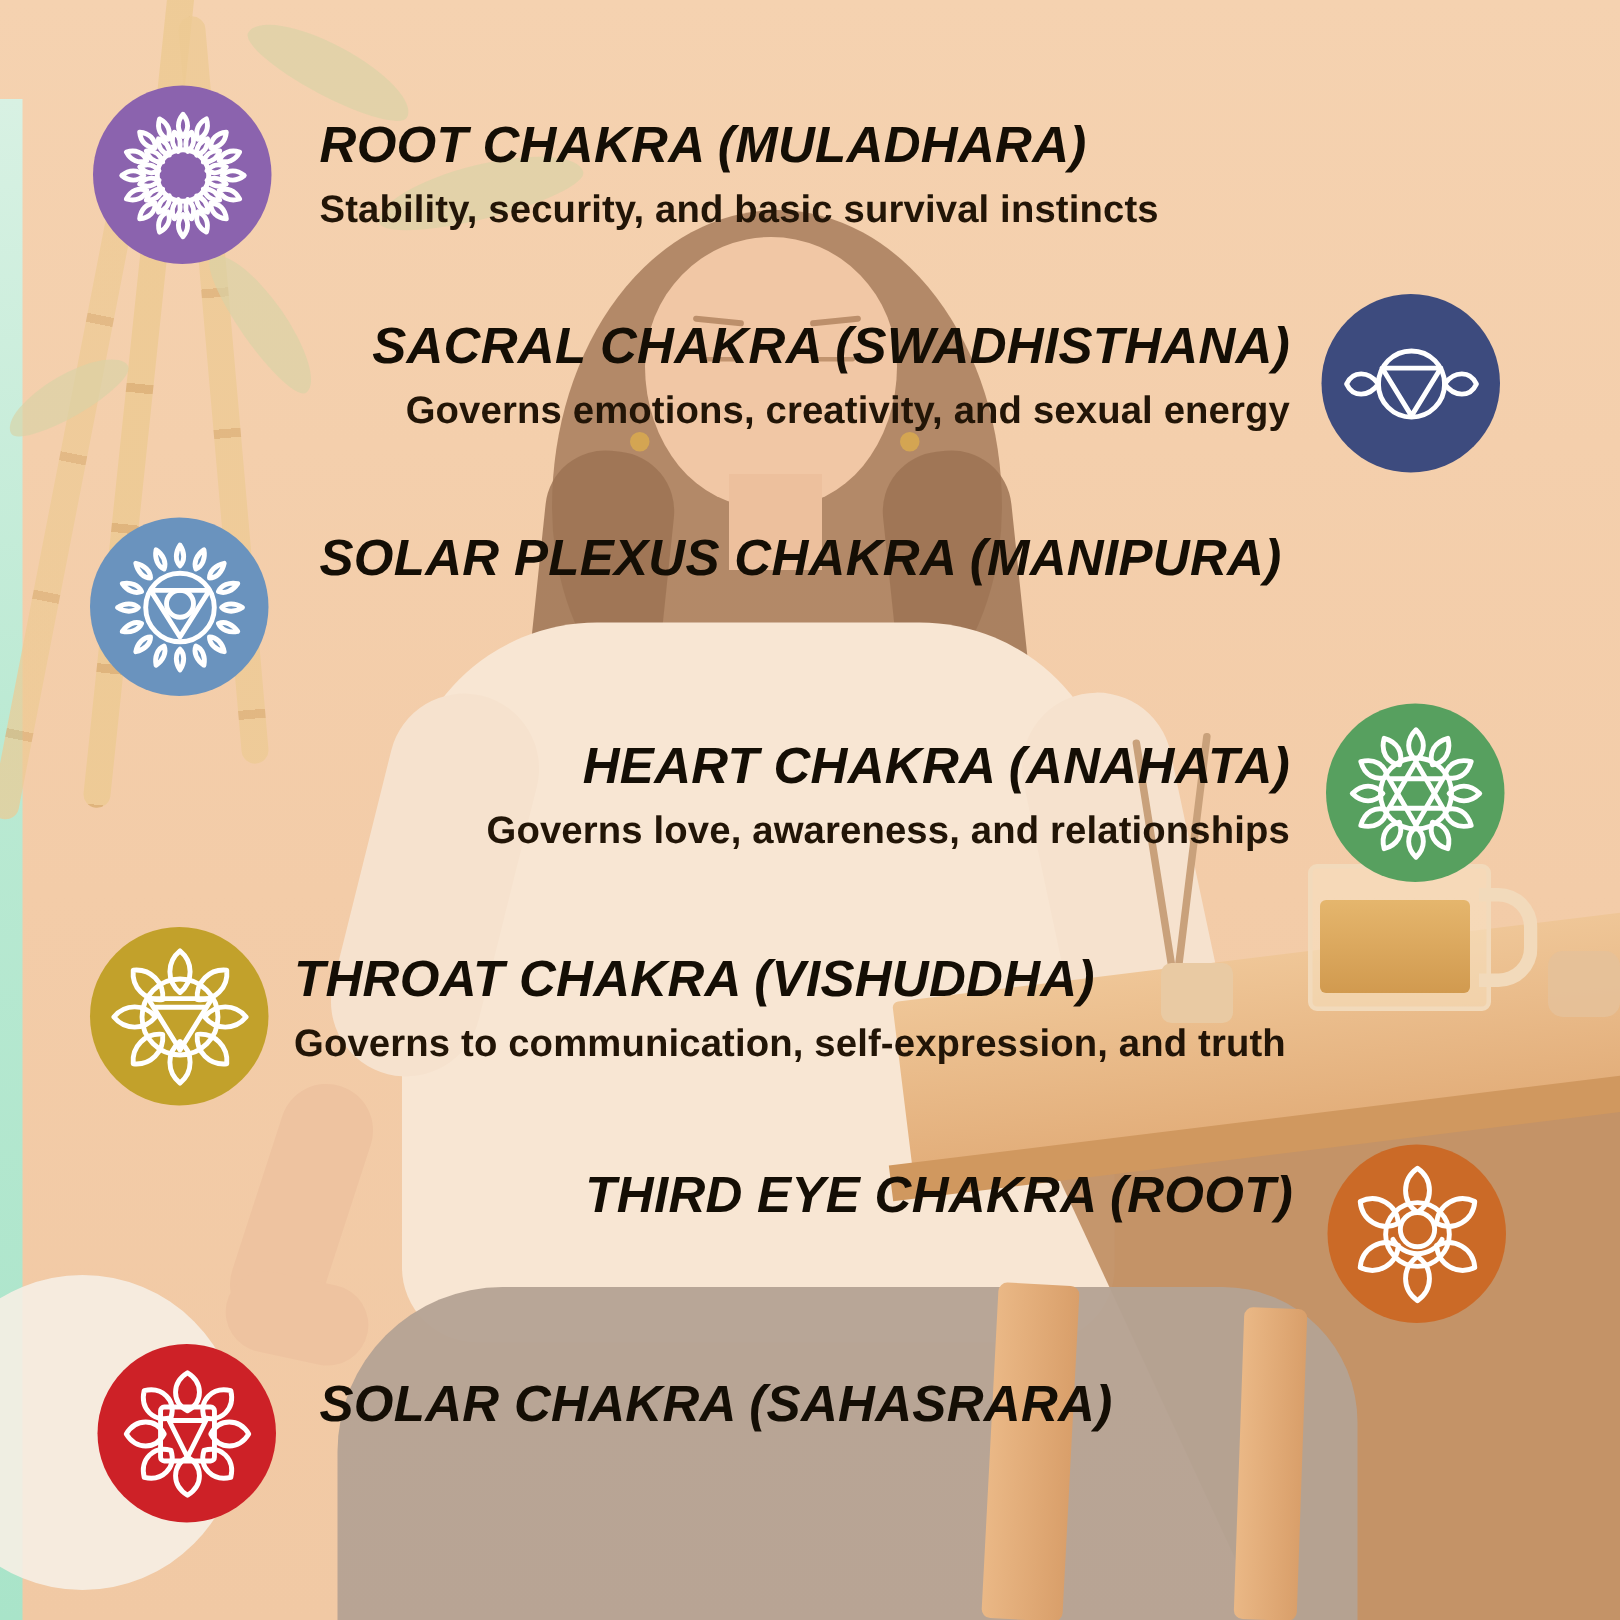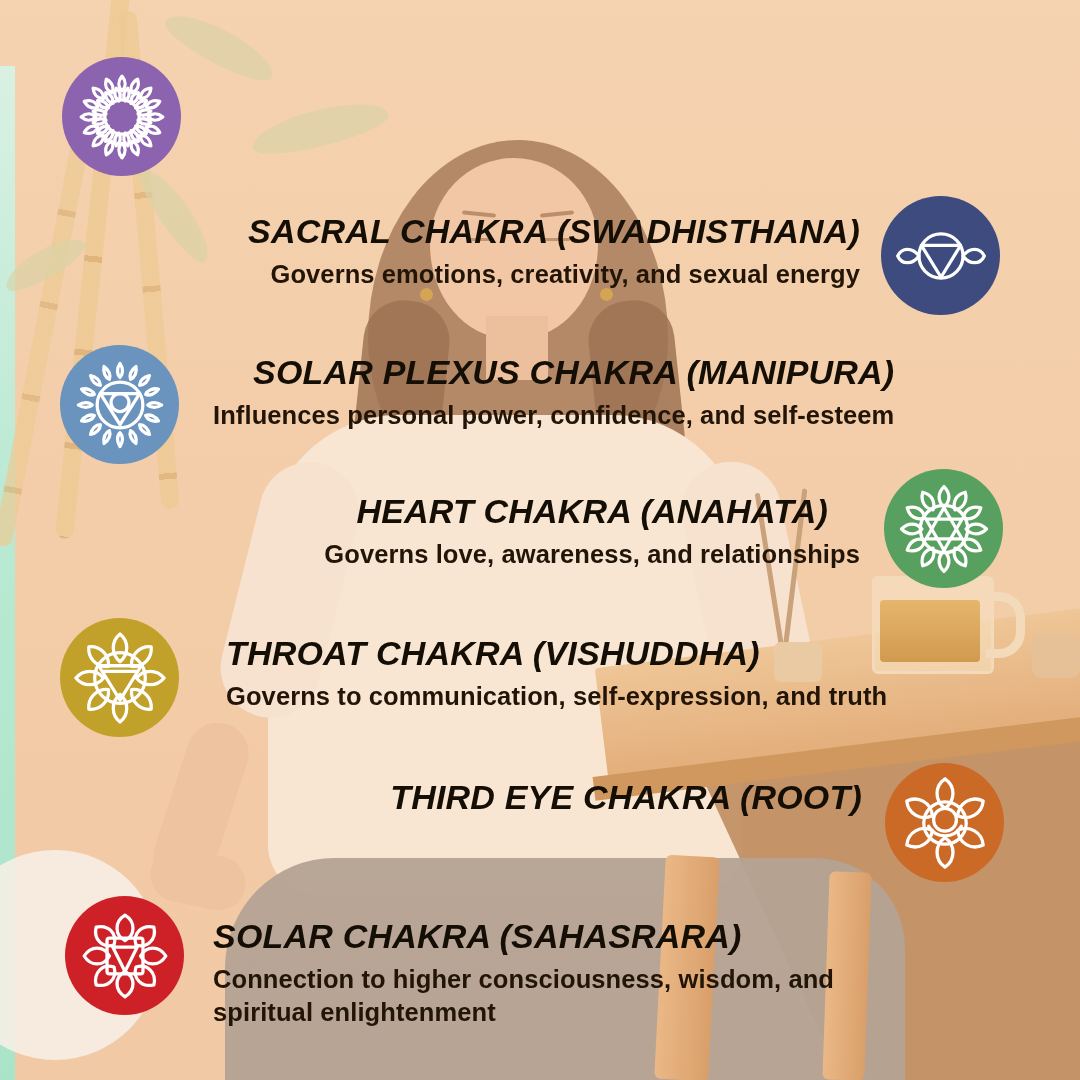--- a/index.html
+++ b/index.html
@@ -83,23 +83,23 @@
   .icon-circle svg{width:98px; height:98px; display:block;}
   .glyph{stroke:#ffffff; stroke-width:4; fill:none; stroke-linejoin:round; stroke-linecap:round;}
   .text-block{position:absolute; z-index:3;}
   .title{font:italic 700 34px/1.05 "Liberation Sans",sans-serif; color:#140e05; letter-spacing:.2px;}
   .desc{font:700 25.5px/1.32 "Liberation Sans",sans-serif; color:#221507; margin-top:8px;
     letter-spacing:.1px; white-space:nowrap;}
   .text-block.right{text-align:right;}
   .desc.wrap{white-space:normal; width:692px;}
   #icon-root{left:62px; top:57px;}      #text-root{left:213px; top:80px;}
   #icon-sacral{left:881px; top:196px;}  #text-sacral{right:220px; top:214px;}
-  #icon-solar{left:60px; top:345px;}    #text-solar{left:213px; top:355px;text-align:right;}
-  #icon-heart{left:884px; top:469px;}   #text-heart{right:220px; top:494px;text-align:center;}
-  #icon-throat{left:60px; top:618px;}   #text-throat{left:226px; top:636px;}
+  #icon-solar{left:60px; top:345px;}    #text-solar{left:213px; top:355px;}
+  #icon-heart{left:884px; top:469px;}   #text-heart{right:220px; top:494px;}
+  #icon-throat{left:60px; top:618px;}   #text-throat{left:196px; top:636px;}
   #icon-thirdeye{left:885px; top:763px;}#text-thirdeye{right:218px; top:780px;}
   #icon-crown{left:65px; top:896px;}    #text-crown{left:213px; top:919px;}
 </style>
 </head>
 <body>
 
 <div class="canvas">
 
   <div class="scene">
     <div class="mint-strip"></div>
@@ -176,20 +176,24 @@
         <use href="#pB" transform="rotate(191.25 60 60)"></use>
         <use href="#pB" transform="rotate(213.75 60 60)"></use>
         <use href="#pB" transform="rotate(236.25 60 60)"></use>
         <use href="#pB" transform="rotate(258.75 60 60)"></use>
         <use href="#pB" transform="rotate(281.25 60 60)"></use>
         <use href="#pB" transform="rotate(303.75 60 60)"></use>
         <use href="#pB" transform="rotate(326.25 60 60)"></use>
         <use href="#pB" transform="rotate(348.75 60 60)"></use>
     </svg>
   </div>
+  <div class="text-block" id="text-root">
+    <div class="title">ROOT CHAKRA (MULADHARA)</div>
+    <div class="desc">Stability, security, and basic survival instincts</div>
+  </div>
 
   <div class="icon-circle" id="icon-sacral" style="background-color: rgb(61, 75, 126);">
     <svg viewBox="0 0 120 120">
       <path class="glyph" d="M33,60 C25,49 12,49 7,60 C12,71 25,71 33,60 Z"></path>
       <path class="glyph" d="M87,60 C95,49 108,49 113,60 C108,71 95,71 87,60 Z"></path>
       <circle class="glyph" cx="60" cy="60" r="27"></circle>
       <path class="glyph" d="M36,47 L84,47 L60,86 Z"></path>
     </svg>
   </div>
   <div class="text-block right" id="text-sacral">
@@ -218,21 +222,20 @@
         <use href="#pC" transform="rotate(292.5 60 60)"></use>
         <use href="#pC" transform="rotate(315 60 60)"></use>
         <use href="#pC" transform="rotate(337.5 60 60)"></use>
       <circle class="glyph" cx="60" cy="60" r="28"></circle>
       <path class="glyph" d="M36,46 L84,46 L60,84 Z"></path>
       <circle class="glyph" cx="60" cy="57" r="11"></circle>
     </svg>
   </div>
   <div class="text-block" id="text-solar">
     <div class="title">SOLAR PLEXUS CHAKRA (MANIPURA)</div>
-    <div class="desc">Influences personal power, confidence, and self-esteem</div>
   </div>
 
   <div class="icon-circle" id="icon-heart" style="background-color: rgb(87, 160, 95);">
     <svg viewBox="0 0 120 120">
       <defs>
           <path id="pD" class="glyph" d="M60,8 C68,16 68,26 60,33 C52,26 52,16 60,8 Z"></path>
         </defs>
       <use href="#pD"></use>
         <use href="#pD" transform="rotate(30 60 60)"></use>
         <use href="#pD" transform="rotate(60 60 60)"></use>
@@ -310,16 +313,15 @@
         <use href="#pG" transform="rotate(180 60 60)"></use>
         <use href="#pG" transform="rotate(225 60 60)"></use>
         <use href="#pG" transform="rotate(270 60 60)"></use>
         <use href="#pG" transform="rotate(315 60 60)"></use>
       <rect class="glyph" x="38" y="38" width="44" height="44" rx="3"></rect>
       <path class="glyph" d="M45,49 L75,49 L60,79 Z"></path>
     </svg>
   </div>
   <div class="text-block" id="text-crown">
     <div class="title">SOLAR CHAKRA (SAHASRARA)</div>
-    <div class="desc wrap">Connection to higher consciousness, wisdom, and spiritual enlightenment</div>
   </div>
 
 </div>
 
 </body></html>

